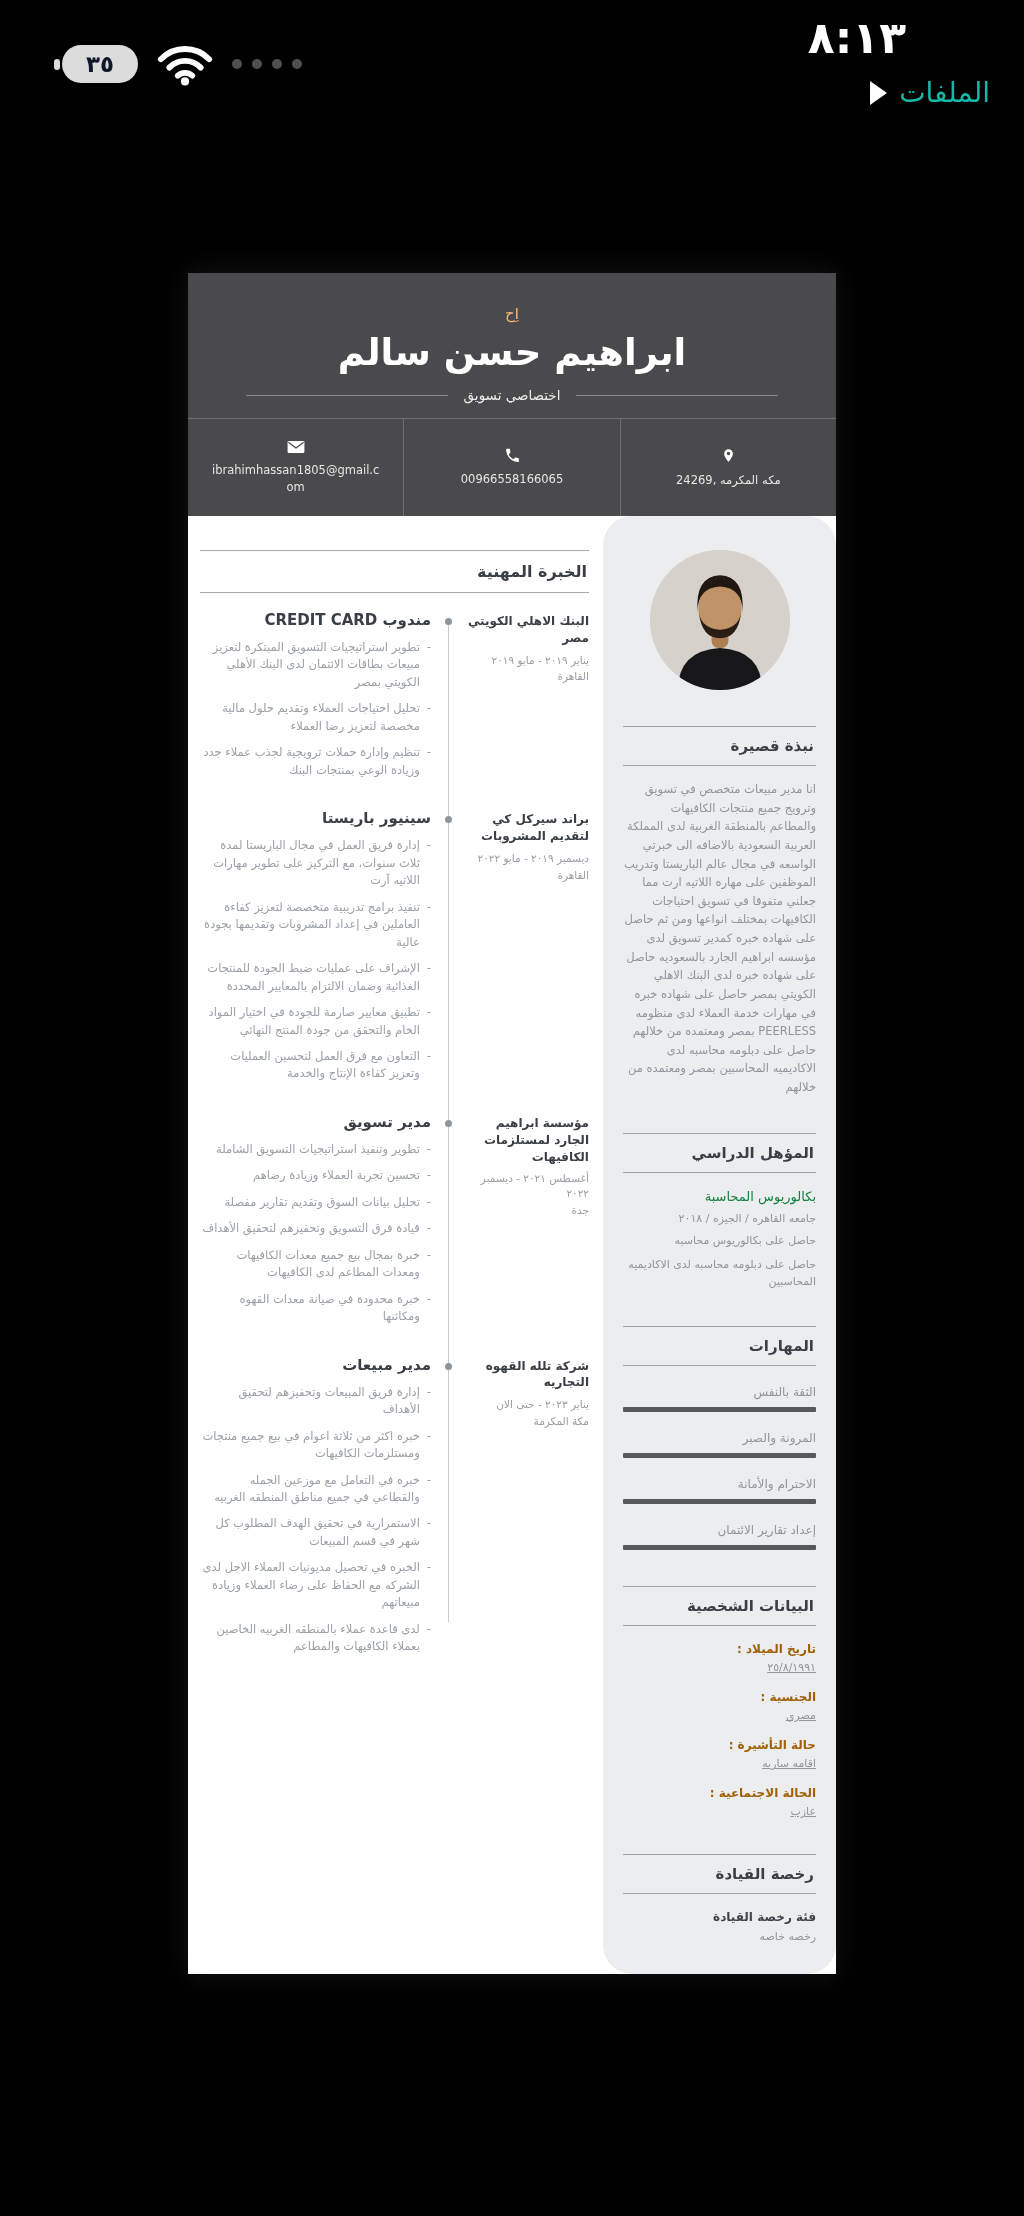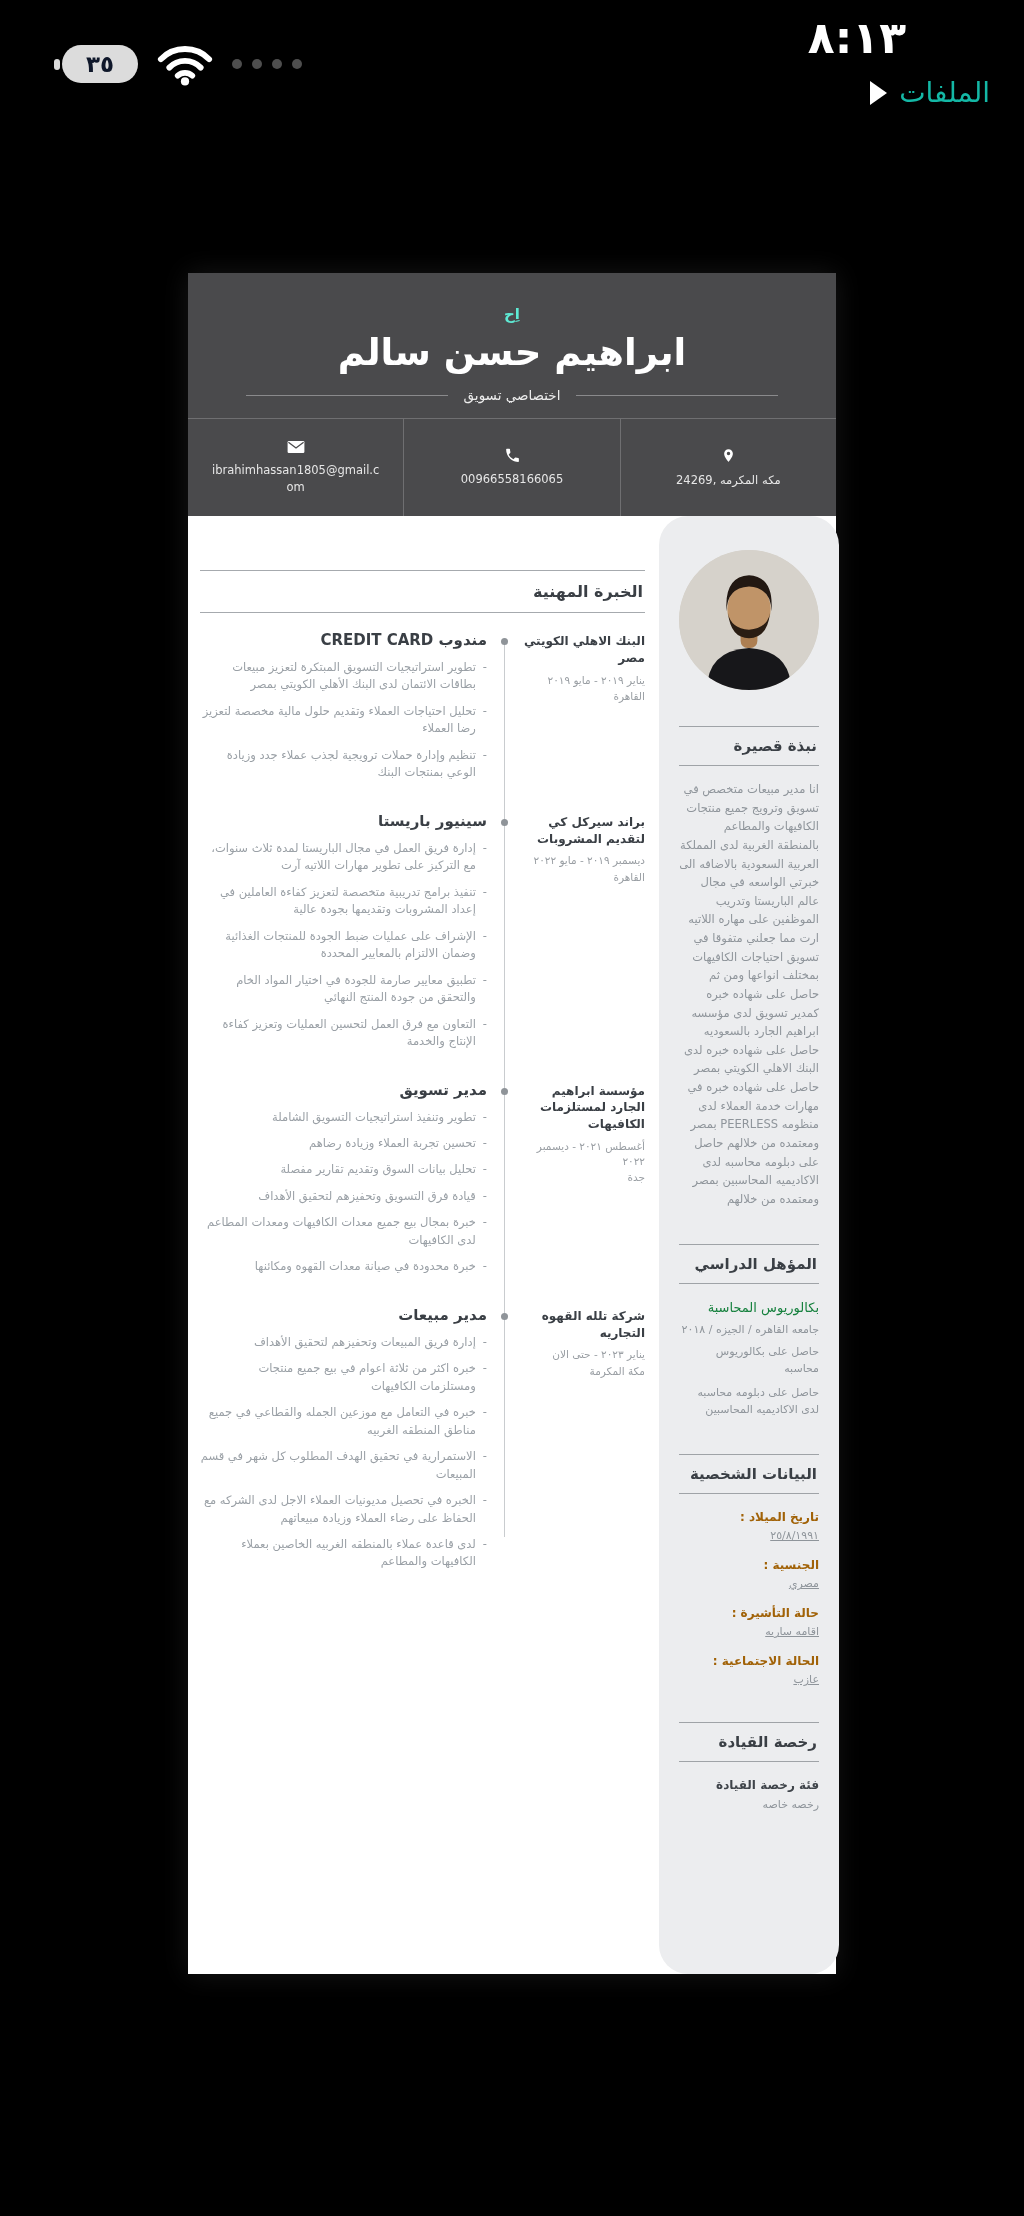--- a/index.html
+++ b/index.html
@@ -19,34 +19,34 @@
   .battery::before { content:""; position:absolute; left:-8px; top:14px; width:6px; height:11px; background:#dcdcdc; border-radius:3px; }
   .wifi { display:block; }
   .dots { display:flex; gap:10px; }
   .dots span { width:10px; height:10px; border-radius:50%; background:#4e4e4e; }
 
   
   .page { position:absolute; left:188px; top:273px; width:648px; height:1701px; background:#fff; display:flex; flex-direction:column; box-shadow:0 0 26px rgba(90,90,90,.25); }
 
   
   .cv-header { background:#4a4a4c; color:#fff; height:243px; flex:none; display:flex; flex-direction:column; }
-  .initials { text-align:center; margin-top:32px; font-size:15px; letter-spacing:6px; color:#5eead4;font-weight:bold; }
+  .initials { text-align:center; margin-top:32px; font-size:15px; letter-spacing:6px; color:#fdba74; }
   .name { text-align:center; margin-top:8px; font-size:37px; font-weight:600; letter-spacing:7px; direction:rtl; }
   .subtitle-row { display:flex; align-items:center; margin:13px 58px 0; gap:16px; }
   .subtitle-row .hline { flex:1; height:1px; background:#8a8a8c; }
   .subtitle { font-size:13.5px; letter-spacing:4px; color:#ededed; direction:rtl; }
   .contact-row { margin-top:15px; border-top:1px solid #6f6f71; flex:1; display:flex; direction:rtl; }
   .contact-cell { flex:1; display:flex; flex-direction:column; align-items:center; justify-content:center; gap:7px; padding:6px 10px; }
   .contact-cell + .contact-cell { border-right:1px solid #6f6f71; }
   .contact-text { font-size:11.5px; color:#e6e6e6; text-align:center; line-height:1.45; }
   .email-text { direction:ltr; word-break:break-all; max-width:168px; }
 
   
   .cv-body { flex:1; display:flex; min-height:0; }
-  .cv-main { width:471px; flex:none; background:#fff; padding:34px 14px 0 12px;margin-top:20px; }
+  .cv-main { width:415px; flex:none; background:#fff; padding:34px 14px 0 12px; }
   .cv-side { flex:1; background:#ecedef; padding:0 20px; direction:rtl;border-radius:29px; }
 
   
   .sec-heading { border-top:1px solid #a6aaae; border-bottom:1px solid #a6aaae; padding:11px 2px; text-align:right; font-weight:bold; font-size:16px; color:#3a3f45; letter-spacing:2px; direction:rtl; }
   .jobs { position:relative; margin-top:18px; direction:rtl; }
   .jobs::before { content:""; position:absolute; top:8px; bottom:34px; right:140px; width:1px; background:#c9cccf; }
   .job { position:relative; padding-right:158px; margin-bottom:30px; }
   .job::before { content:""; position:absolute; right:137px; top:7px; width:7px; height:7px; border-radius:50%; background:#8f9499; }
   .job-meta { position:absolute; right:0; top:2px; width:128px; text-align:right; }
   .job-company { font-size:12px; font-weight:bold; color:#3a3f45; line-height:1.4; }
@@ -228,20 +228,39 @@
       </div>
 
       <div class="side-sec">
         <div class="side-heading">المؤهل الدراسي</div>
         <div class="edu-degree">بكالوريوس المحاسبة</div>
         <div class="edu-school">جامعه القاهره / الجيزه / ٢٠١٨</div>
         <div class="edu-note">حاصل على بكالوريوس محاسبه</div>
         <div class="edu-note">حاصل على دبلومه محاسبه لدى الاكاديميه المحاسبين</div>
       </div>
 
+      <div class="side-sec">
+        <div class="side-heading">المهارات</div>
+        <div class="skill">
+          <div class="skill-label">الثقة بالنفس</div>
+          <div class="skill-bar"></div>
+        </div>
+        <div class="skill">
+          <div class="skill-label">المرونة والصبر</div>
+          <div class="skill-bar"></div>
+        </div>
+        <div class="skill">
+          <div class="skill-label">الاحترام والأمانة</div>
+          <div class="skill-bar"></div>
+        </div>
+        <div class="skill">
+          <div class="skill-label">إعداد تقارير الائتمان</div>
+          <div class="skill-bar"></div>
+        </div>
+      </div>
 
       <div class="side-sec">
         <div class="side-heading">البيانات الشخصية</div>
         <div class="p-item">
           <div class="p-label">تاريخ الميلاد :</div>
           <div class="p-value">٢٥/٨/١٩٩١</div>
         </div>
         <div class="p-item">
           <div class="p-label">الجنسية :</div>
           <div class="p-value">مصري</div>

